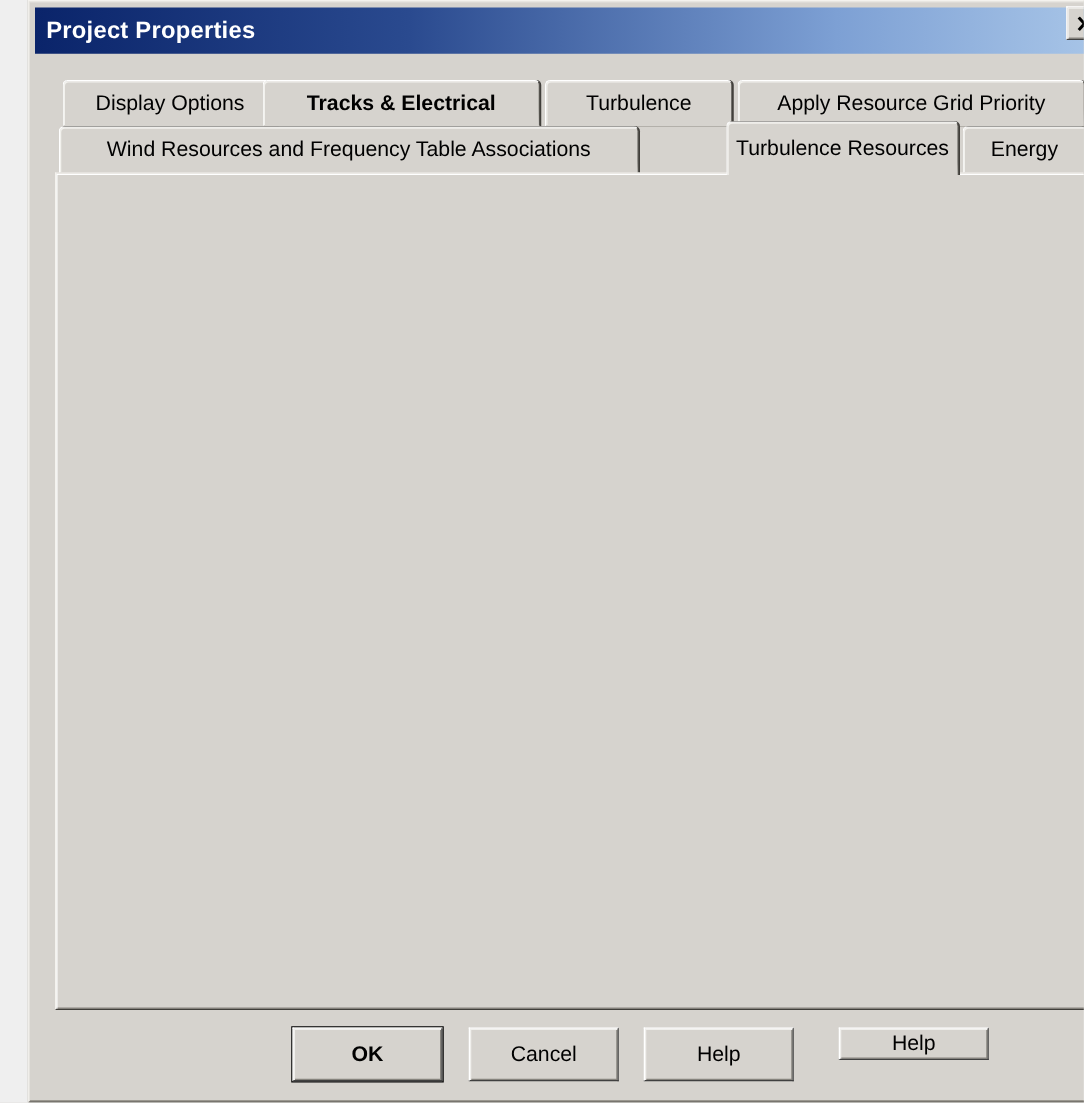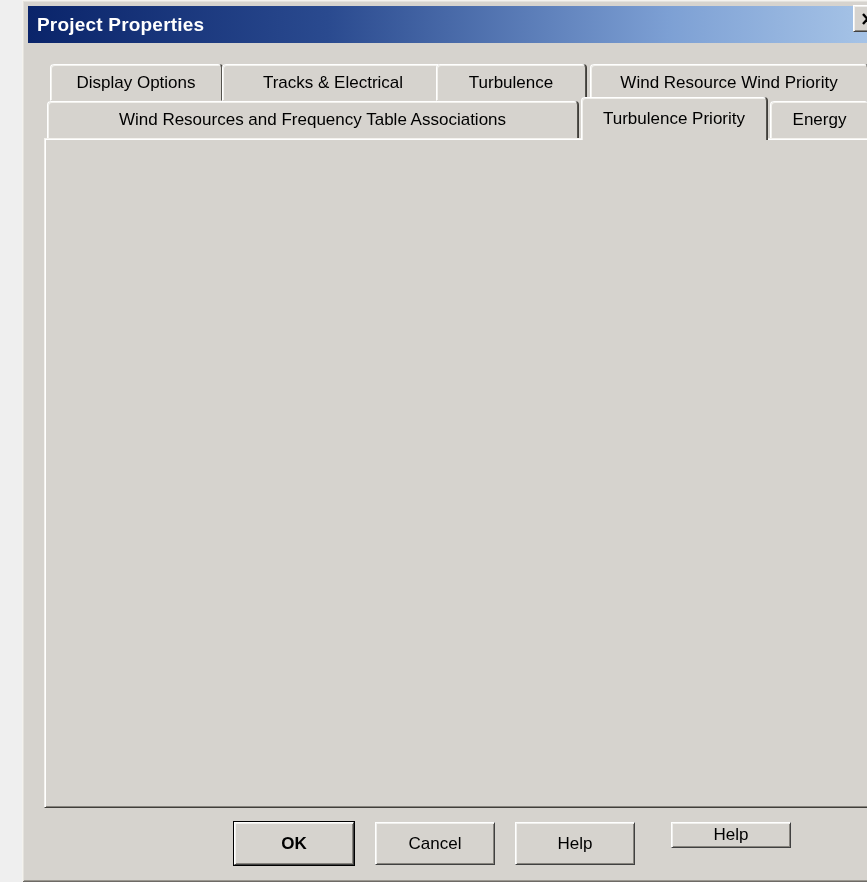--- a/index.html
+++ b/index.html
@@ -146,35 +146,35 @@
   <div class="close-btn">
     <svg width="13" height="12" viewBox="0 0 13 12">
       <line x1="2" y1="1" x2="11" y2="11" stroke="#000" stroke-width="2.4"></line>
       <line x1="11" y1="1" x2="2" y2="11" stroke="#000" stroke-width="2.4"></line>
     </svg>
   </div>
 
   <div class="tab row1" style="left:28px;width:172px;">
     <span>Display Options</span>
   </div>
-  <div class="tab row1" style="left:200px;width:222px;">
+  <div class="tab row1" style="left:188px;width:222px;font-weight:bold;">
     <span>Tracks &amp; Electrical</span>
   </div>
   <div class="tab row1" style="left:414px;width:150px;">
     <span>Turbulence</span>
   </div>
   <div class="tab row1" style="left:568px;width:278px;">
-    <span>Wind Resource Wind Priority</span>
-  </div>
-
-  <div class="tab row2" style="left:25px;width:531px;justify-content:center;">
+    <span>Apply Resource Grid Priority</span>
+  </div>
+
+  <div class="tab row2" style="left:25px;width:464px;justify-content:center;">
     <span>Wind Resources and Frequency Table Associations</span>
   </div>
   <div class="tab row2 active" style="left:559px;width:186px;">
-    <span>Turbulence Priority</span>
+    <span>Turbulence Resources</span>
   </div>
   <div class="tab row2" style="left:748px;width:99px;">
     <span>Energy</span>
   </div>
 
   <div class="page"></div>
 
   <div class="groupbox">
     <span class="legend">Select a Frequency Table or Wind Resource Grid</span>
     <div class="listbox">

